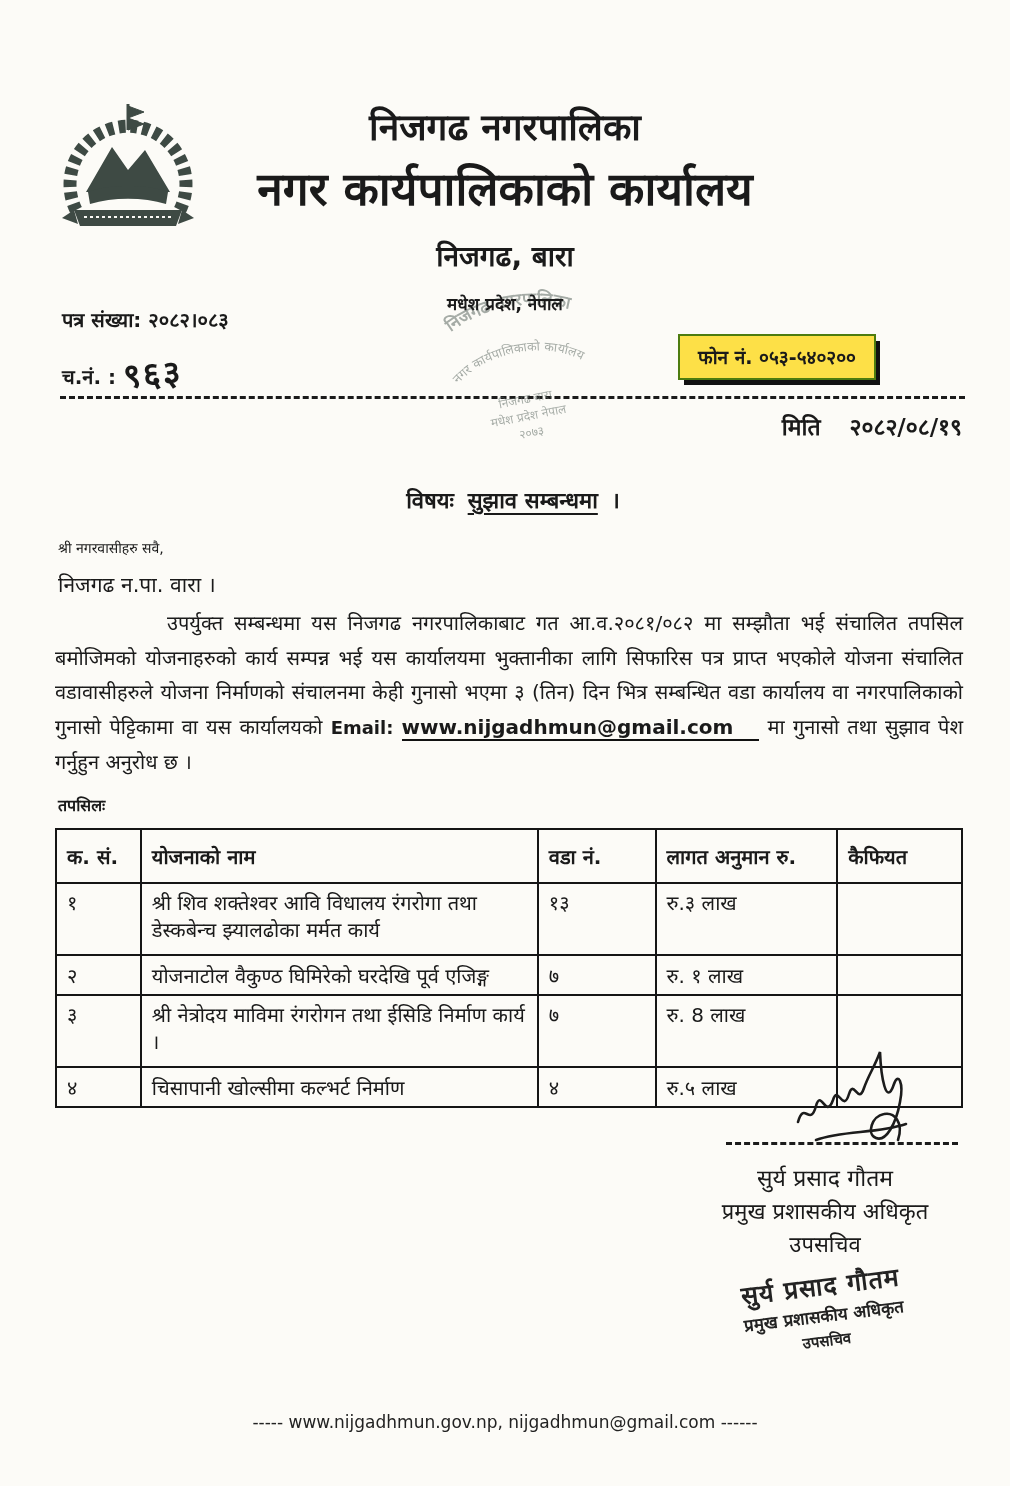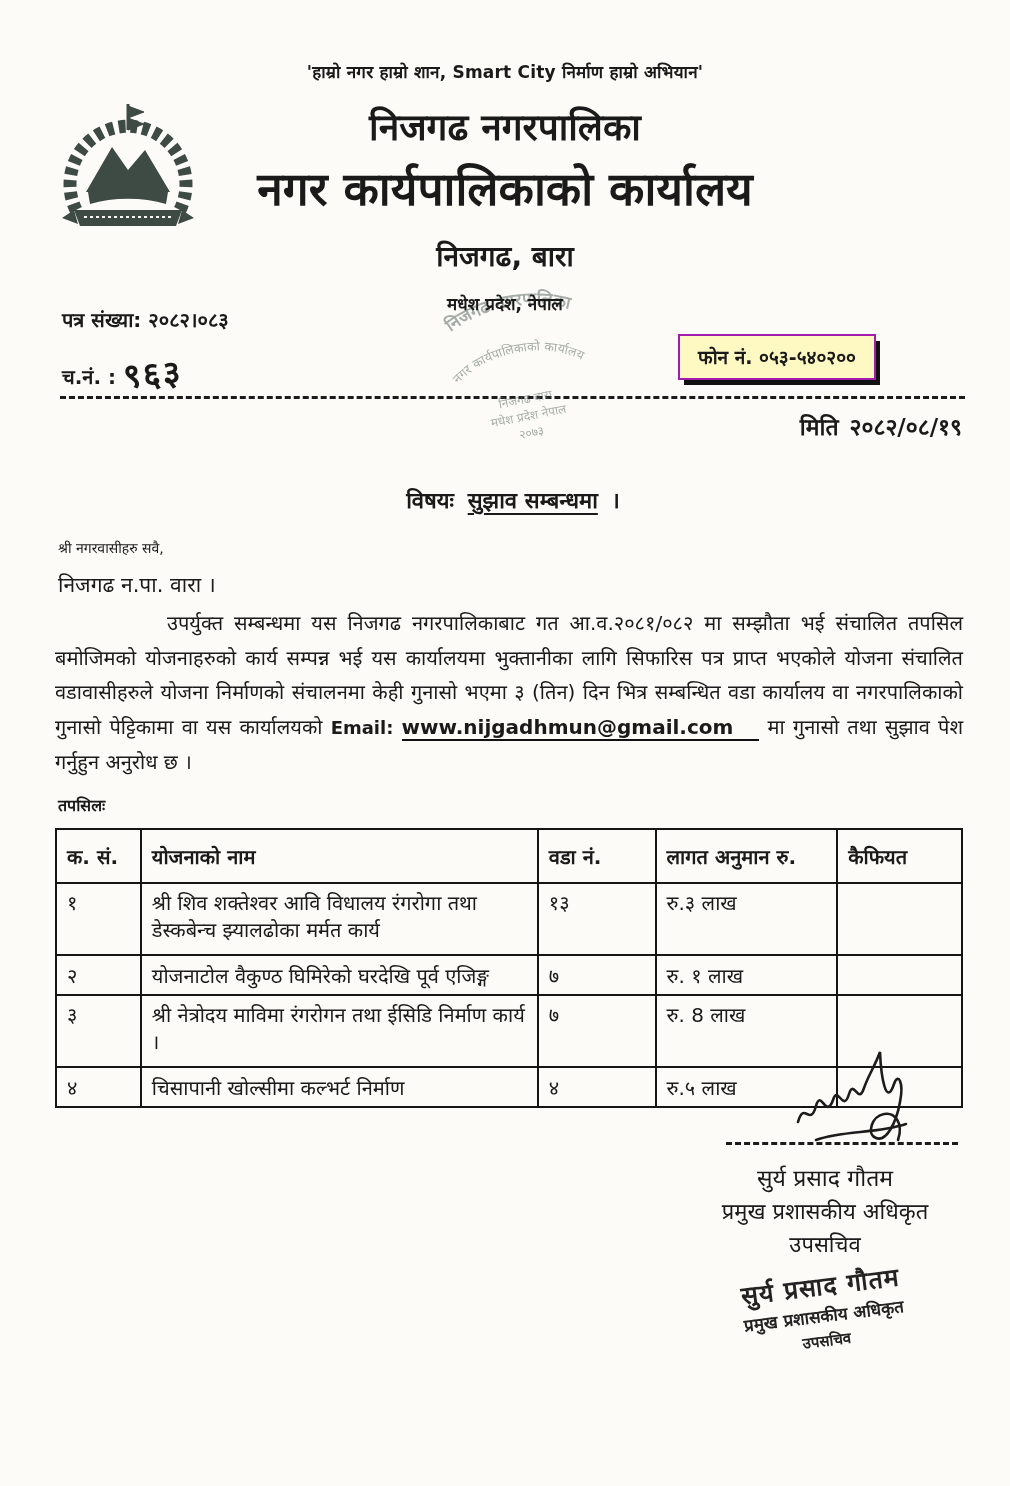--- a/index.html
+++ b/index.html
@@ -29,28 +29,28 @@
   .letter-no { left:62px; top:306px; font-size:20px; font-weight:bold; }
   .cha-row { left:62px; top:348px; font-size:20px; font-weight:bold; }
   .cha-value {
     display:inline-block; font-size:34px; font-weight:bold;
     transform:rotate(-4deg) translateY(2px); letter-spacing:2px;
     font-family:"DejaVu Serif", serif;
   }
 
   .phone-box {
     left:678px; top:334px; padding:8px 18px;
-    border:2px solid #a21caf; box-shadow:5px 6px 0 -1px #111;
-    font-size:19px; font-weight:bold; background:#fef9c3; z-index:3;
+    border:2px solid #4d7c0f; box-shadow:5px 6px 0 -1px #111;
+    font-size:19px; font-weight:bold; background:#fde047; z-index:3;
   }
 
   .dash-sep { left:60px; top:396px; width:905px; border-top:3px dashed #1b1b1b; }
 
   .date-line { left:0; right:48px; top:410px; text-align:right; font-size:23px; font-weight:bold; }
-  .date-line span { margin-left:3px; }
+  .date-line span { margin-left:21px; }
 
   .subject-line { top:484px; font-size:22px; font-weight:bold;padding-left:16px; }
   .subject-underlined { text-decoration:underline; text-underline-offset:5px; margin:0 6px; }
 
   .salutation-1 { left:58px; top:538px; font-size:14px; }
   .salutation-2 { left:58px; top:570px; font-size:21px; }
 
   .body-para {
     left:55px; top:606px; width:908px;
     font-size:20px; line-height:34.5px; text-align:justify;
@@ -92,21 +92,20 @@
   .stamp-title { font-size:17px; font-weight:bold; margin-top:2px; }
   .stamp-post { font-size:15px; font-weight:bold; margin-top:3px; }
 
   .footer-line { top:1412px; font-size:17px; color:#222; }
 </style>
 </head>
 <body>
 
 <div class="page">
 
-  <div class="abs center slogan">'हाम्रो नगर हाम्रो शान, Smart City निर्माण हाम्रो अभियान'</div>
 
   <svg class="abs emblem" viewBox="0 0 160 160">
     <g fill="none" stroke="#3e4a44">
       <path d="M28,118 A 58,58 0 1 1 132,118" stroke-width="13" stroke-dasharray="7 5"></path>
       <path d="M80,12 v26" stroke-width="3"></path>
       <path d="M80,14 l16,6 -16,6 z M80,26 l16,6 -16,6 z" fill="#3e4a44" stroke-width="1"></path>
     </g>
     <path d="M38,100 L64,55 L80,78 L97,58 L122,100 Z" fill="#3e4a44"></path>
     <path d="M40,100 C60,92 100,92 120,100 L118,112 C95,105 65,105 42,112 Z" fill="#3e4a44"></path>
     <path d="M26,118 L134,118 L128,134 L32,134 Z" fill="#3e4a44"></path>
@@ -235,14 +234,15 @@
     <div>प्रमुख प्रशासकीय अधिकृत</div>
     <div>उपसचिव</div>
   </div>
 
   <div class="abs stamp-block">
     <div class="stamp-name">सुर्य प्रसाद गौतम</div>
     <div class="stamp-title">प्रमुख प्रशासकीय अधिकृत</div>
     <div class="stamp-post">उपसचिव</div>
   </div>
 
+  <div class="abs center footer-line">----- www.nijgadhmun.gov.np, nijgadhmun@gmail.com ------</div>
 
 </div>
 
 </body></html>

